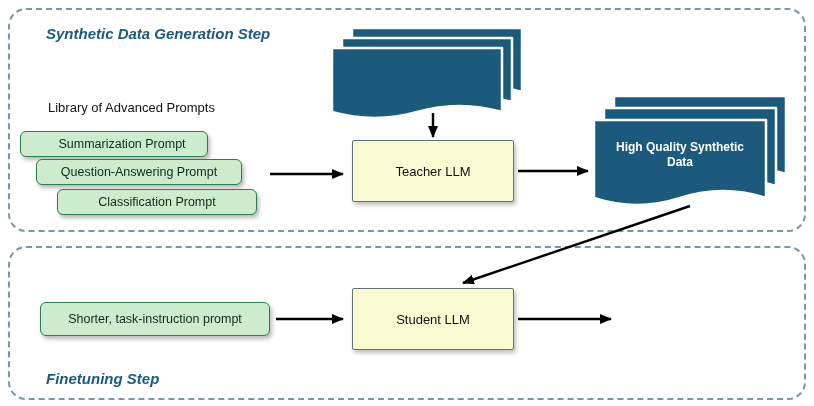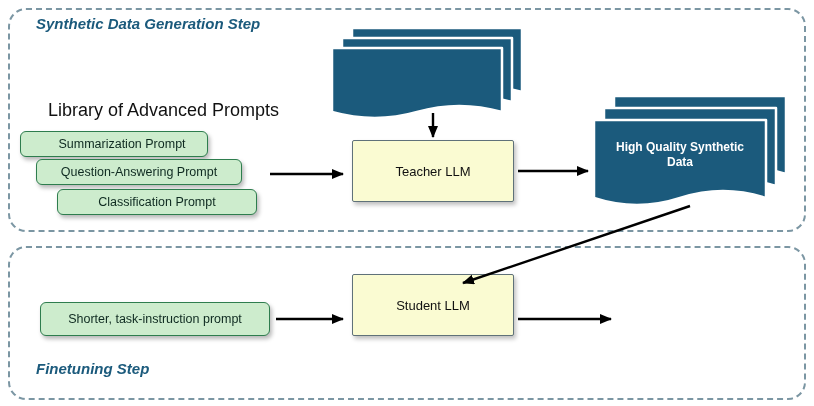--- a/index.html
+++ b/index.html
@@ -14,33 +14,33 @@
   .panel {
     position: absolute;
     border: 2px dashed var(--panel-border, #7b96a3);
     border-radius: 18px;
     background: transparent;
   }
   .top-panel    { left: 8px;  top: 8px;   width: 794px; height: 220px; }
   .bottom-panel { left: 8px;  top: 246px; width: 794px; height: 150px; }
   .panel-title {
     position: absolute;
-    margin: 0;
+    margin: 10px;
     font-size: 15px;
     font-weight: 700;
     font-style: italic;
     color: var(--dark-teal, #1b5a7c);
     white-space: nowrap;
   }
   .top-title    { left: 36px; top: 15px; }
   .bottom-title { left: 36px; top: 360px; text-align: right; }
 
   .plain-label {
     position: absolute;
-    font-size: 18px;
+    font-size: 13px;
     color: #111111;
     white-space: nowrap;
   }
   .library-label { left: 48px; top: 100px; }
 
   .green-box {
     position: absolute;
     background: var(--green-fill, #cdeccd);
     border: 1.4px solid var(--green-border, #2e7d4e);
     border-radius: 6px;
@@ -67,21 +67,21 @@
     display: flex;
     flex-direction: column;
     align-items: center;
     justify-content: center;
     font-size: 13px;
     color: #111111;
     text-align: left;
     box-sizing: border-box;
   }
   .teacher   { left: 352px; top: 140px; width: 162px; height: 62px; }
-  .student   { left: 352px; top: 274px; width: 162px; height: 62px; }
+  .student   { left: 352px; top: 288px; width: 162px; height: 62px; }
   .distilled { left: 620px; top: 284px; width: 154px; height: 72px; font-size: 12px; line-height: 1.3; }
 
   .doc-stack { position: absolute; }
   .input-stack { left: 332px; top: 28px;  width: 200px; height: 112px; }
   .synth-stack { left: 594px; top: 96px;  width: 212px; height: 124px; }
   .doc-stack svg { display: block; }
   .doc-stack path {
     fill: var(--dark-teal, #1b5a7c);
     stroke: #ffffff;
     stroke-width: 2.5;

